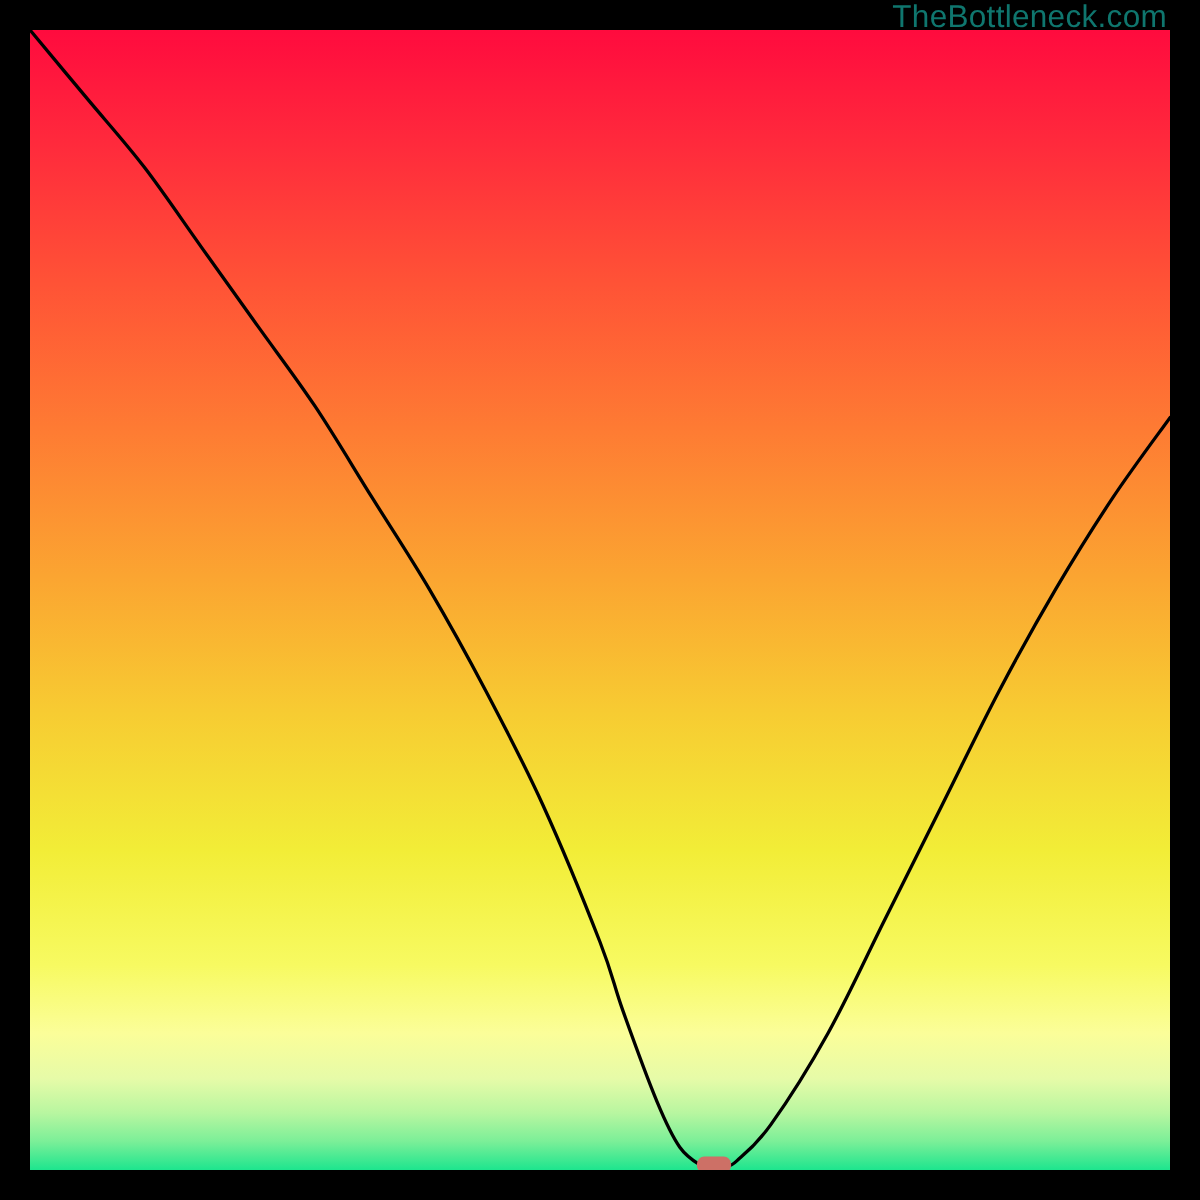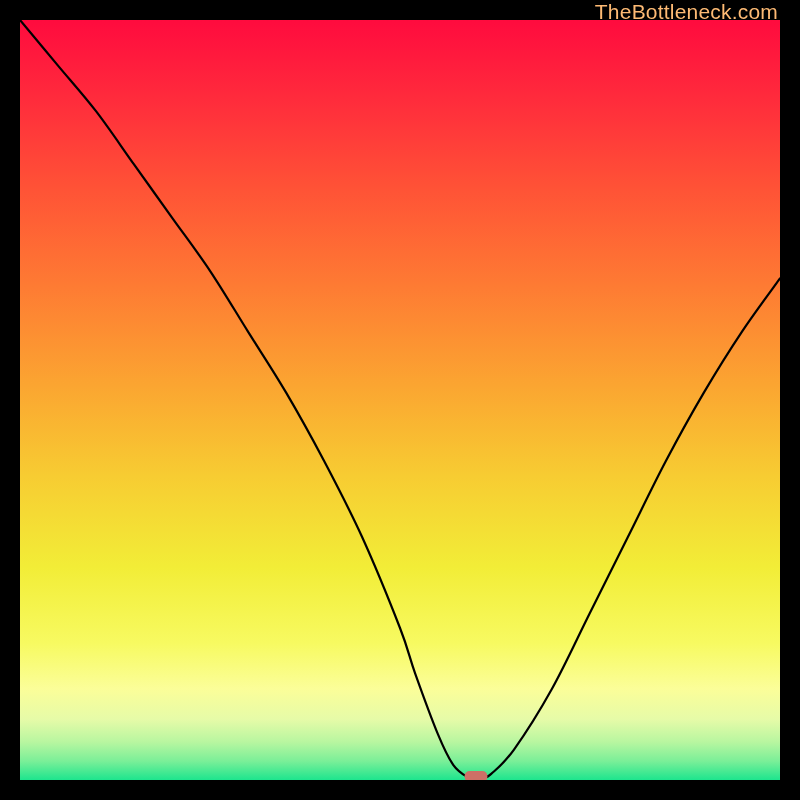--- a/index.html
+++ b/index.html
@@ -8,21 +8,21 @@
     width: 800px;
     height: 800px;
     background: #000;
     overflow: hidden;
     font-family: Arial, Helvetica, sans-serif;
   }
   .watermark {
     position: absolute;
     top: 0px;
     right: 22px;
-    color: #fdba74;
+    color: #0f766e;
     font-size: 21px;
     font-weight: 500;
     letter-spacing: 0.2px;
   }
   .plot-wrap {
     position: absolute;
     left: 20px;
     top: 20px;
     width: 760px;
     height: 760px;

